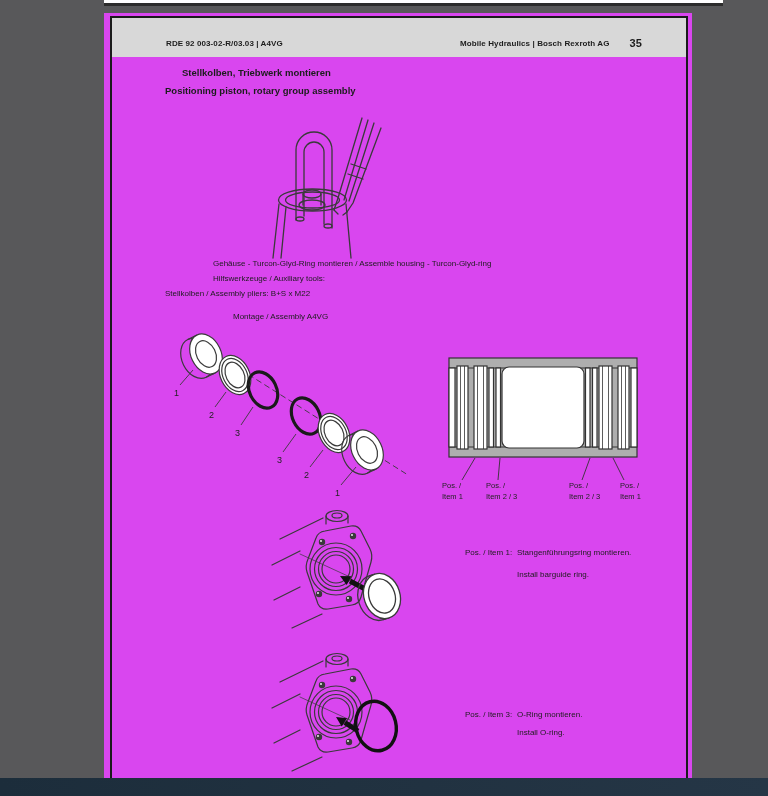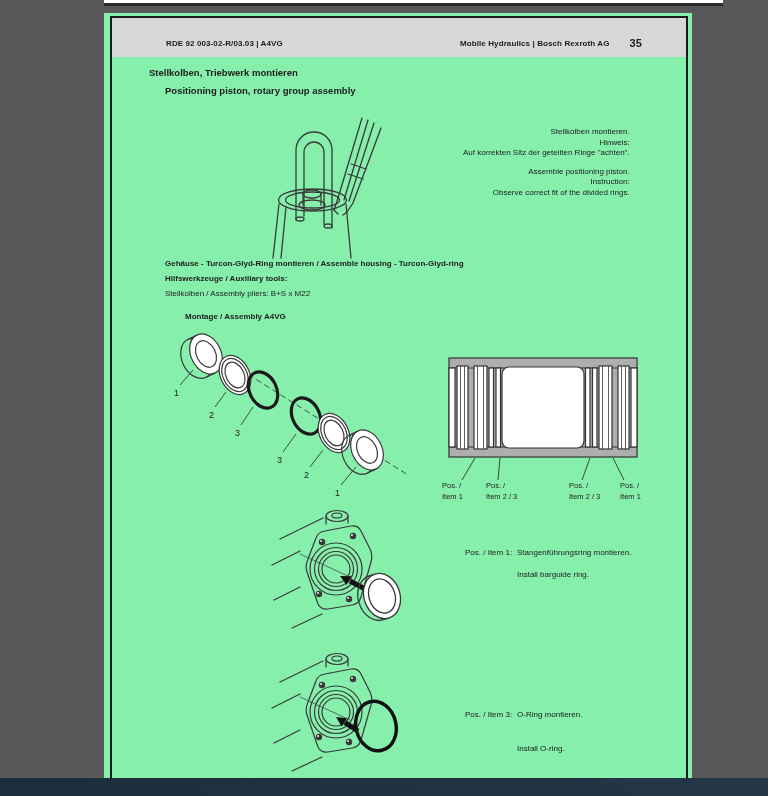--- a/index.html
+++ b/index.html
@@ -2,30 +2,30 @@
 <html><head>
 <meta charset="utf-8">
 <style>
   html,body{margin:0;padding:0;}
   body{
     width:768px;height:796px;position:relative;overflow:hidden;
     background:#58585a;
     font-family:"Liberation Sans", sans-serif;
   }
   .prev-page{position:absolute;left:104px;top:0;width:619px;height:3px;background:#fff;border-bottom:3px solid #2c2c2c;}
-  .page{position:absolute;left:104px;top:13px;width:588px;height:765px;background:#86efac;color:#1c1c1c;text-align:right;}
+  .page{position:absolute;left:104px;top:13px;width:588px;height:765px;background:#d946ef;color:#1c1c1c;}
   .frame{position:absolute;left:6px;top:3px;right:4px;bottom:0;
     border-left:2px solid #1b1b1b;border-right:2px solid #1b1b1b;border-top:2px solid #1b1b1b;}
   .header-bar{position:absolute;left:8px;top:5px;right:6px;height:39px;background:#d8d8d8;
     display:flex;align-items:flex-end;box-sizing:border-box;padding:0 44px 9px 54px;
     font-weight:bold;font-size:8px;letter-spacing:.1px;}
   .brand{margin-left:auto;}
   .pageno{margin-left:20px;font-size:11px;line-height:9px;}
   .t{position:absolute;white-space:nowrap;}
-  .bold{font-weight:bold;}
+  .bold{font-weight:normal;margin-left:48px;}
   .fs8{font-size:8px;line-height:10px;}
   .title{font-size:9.5px;font-weight:bold;}
   .note{position:absolute;left:359px;top:114px;font-size:8px;line-height:10.5px;white-space:nowrap;}
   .note .sp{height:8px;}
   .fig{position:absolute;overflow:visible;}
   svg text{font-family:"Liberation Sans", sans-serif;fill:#222;}
   .bottom-bar{position:absolute;left:0;top:778px;width:768px;height:18px;
     background:linear-gradient(90deg,#1c2d3b,#253646);}
 </style>
 </head>
@@ -35,21 +35,21 @@
 
 <div class="page">
   <div class="frame"></div>
 
   <div class="header-bar">
     <span>RDE 92 003-02-R/03.03   |  A4VG</span>
     <span class="brand">Mobile Hydraulics  |  Bosch Rexroth AG</span>
     <span class="pageno">35</span>
   </div>
 
-  <div class="t title" style="left:45px;top:54px;">Stellkolben, Triebwerk montieren</div>
+  <div class="t title" style="left:78px;top:54px;">Stellkolben, Triebwerk montieren</div>
   <div class="t title" style="left:61px;top:72px;">Positioning piston, rotary group assembly</div>
 
   <svg class="fig" style="left:146px;top:95px;" width="185" height="150" viewBox="0 0 185 150">
     <g stroke="#3a3a3a" fill="none" stroke-width="1.3" stroke-linecap="round" stroke-linejoin="round">
       <ellipse cx="62.5" cy="92" rx="34" ry="11"></ellipse>
       <ellipse cx="62.5" cy="92" rx="27" ry="8"></ellipse>
       <path d="M29,96 L23,150"></path>
       <path d="M96,96 L101,150"></path>
       <path d="M36,99 L31,150"></path>
       <path d="M46,112 L46,42 A18,18 0 0 1 82,42 L82,120"></path>
@@ -61,29 +61,20 @@
       <ellipse cx="62" cy="97" rx="13" ry="5"></ellipse>
       <path d="M112,10 L88,90 L84,102"></path>
       <path d="M118,12 L94,92"></path>
       <path d="M124,15 L99,93"></path>
       <path d="M131,20 L103,95 L97,104"></path>
       <path d="M101,56 L116,61 M98,66 L113,71"></path>
       <path d="M84,102 L88,106 M97,104 L93,107"></path>
     </g>
   </svg>
 
-  <div class="note">
-    <div>Stellkolben montieren.</div>
-    <div>Hinweis:</div>
-    <div>Auf korrekten Sitz der geteilten Ringe "achten".</div>
-    <div class="sp"></div>
-    <div>Assemble positioning piston.</div>
-    <div>Instruction:</div>
-    <div>Observe correct fit of the divided rings.</div>
-  </div>
 
   <div class="t fs8 bold" style="left:61px;top:246px;">Gehäuse - Turcon-Glyd-Ring montieren / Assemble housing - Turcon-Glyd-ring</div>
   <div class="t fs8 bold" style="left:61px;top:261px;">Hilfswerkzeuge / Auxiliary tools:</div>
   <div class="t fs8" style="left:61px;top:276px;">Stellkolben / Assembly pliers: B+S x M22</div>
   <div class="t fs8 bold" style="left:61px;top:299px;padding-left:20px;">Montage / Assembly A4VG</div>
 
   <svg class="fig" style="left:56px;top:320px;" width="270" height="172" viewBox="0 0 270 172">
     <g stroke="#3a3a3a" fill="none" stroke-width="1.2">
       <path d="M32,6 L248,142" stroke-dasharray="6,3.5" stroke-width="0.9"></path>
 
@@ -235,17 +226,17 @@
       <path d="M88,86 L75,77.6" stroke="#111" stroke-width="5"></path>
       <polygon points="66,72 77.1,73.2 71.7,81.6" fill="#111"></polygon>
     </g>
     <g transform="translate(106,81) rotate(-14)">
       <ellipse rx="20" ry="25" stroke="#111" stroke-width="3.4" fill="none"></ellipse>
     </g>
   </svg>
 
   <div class="t fs8" style="left:361px;top:697px;">Pos. / Item 3:</div>
   <div class="t fs8" style="left:413px;top:697px;">O-Ring montieren.</div>
-  <div class="t fs8" style="left:413px;top:715px;margin-top:16px;">Install O-ring.</div>
+  <div class="t fs8" style="left:413px;top:715px;">Install O-ring.</div>
 
 </div>
 
 <div class="bottom-bar"></div>
 
 </body></html>

